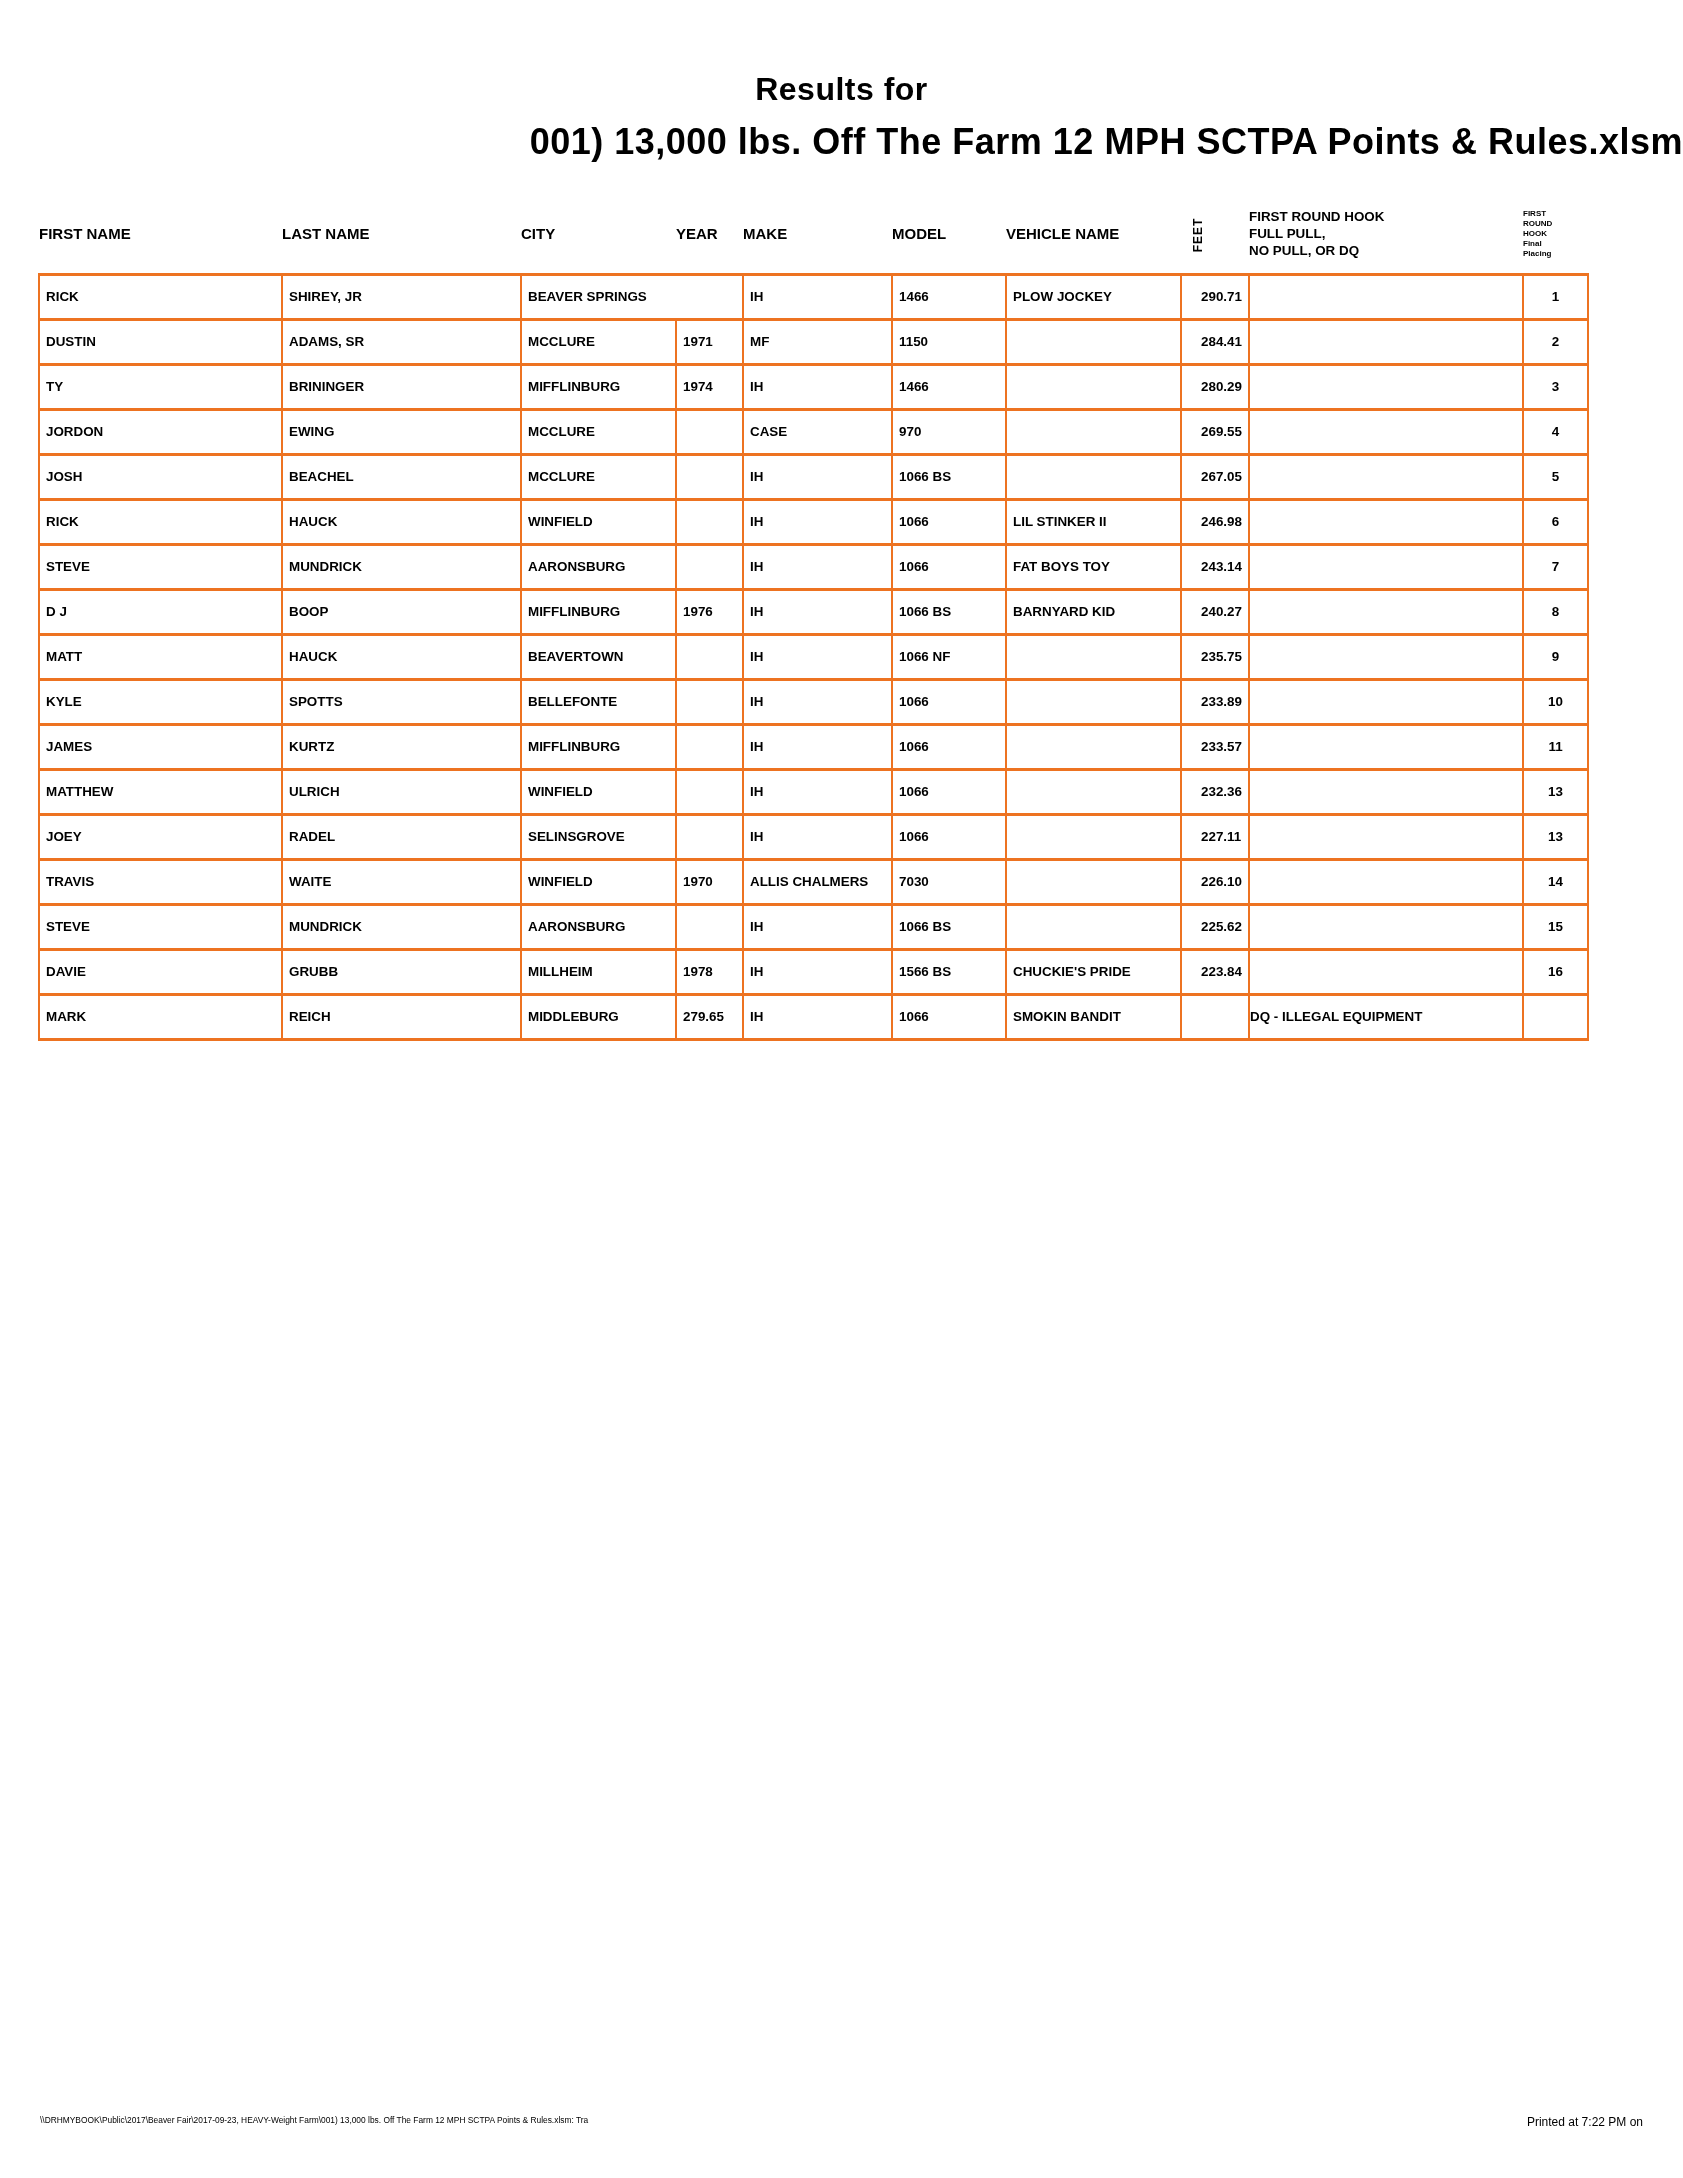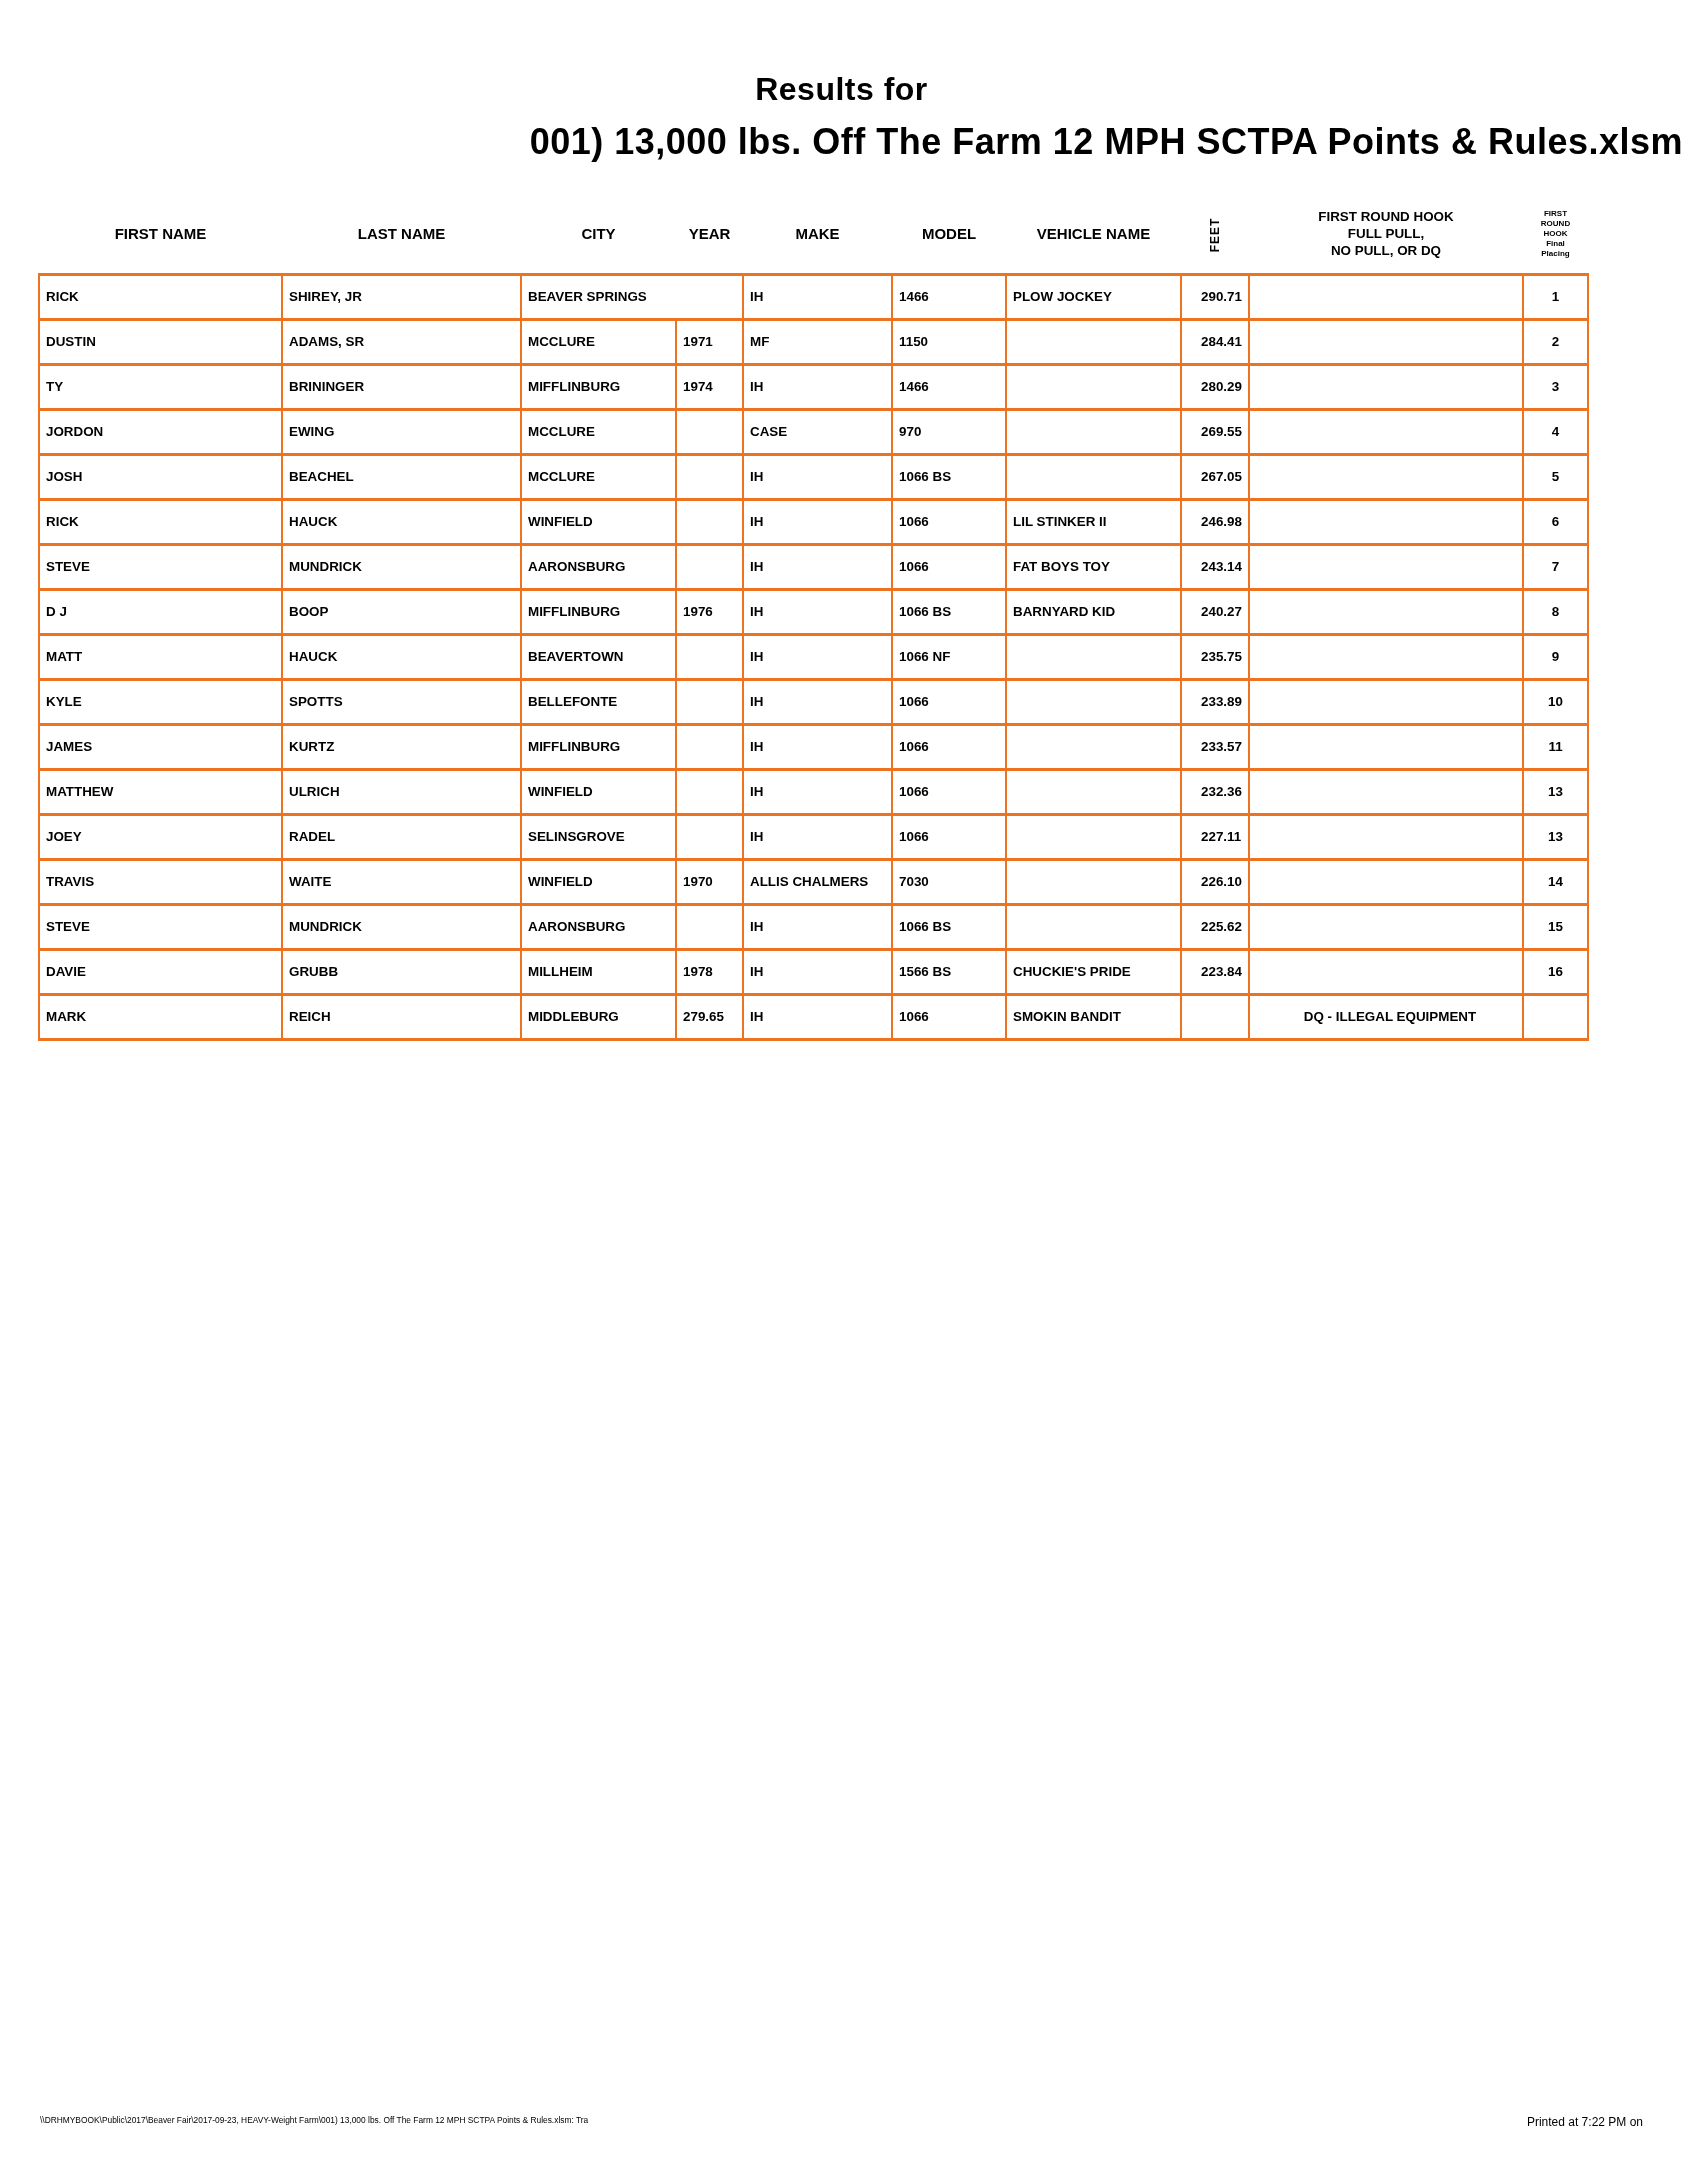--- a/index.html
+++ b/index.html
@@ -25,38 +25,38 @@
     position:absolute;left:38px;top:195px;
     width:1550px;
     border-collapse:collapse;
     table-layout:fixed;
   }
   table.results thead tr{height:79px;}
   table.results thead td{
     border:none;
     font-weight:bold;
     font-size:15px;
-    text-align:center;
+    text-align:left;
     vertical-align:middle;
     padding:0;
   }
   table.results tbody tr{height:45px;}
   table.results tbody td{
     border-style:solid;
     border-color:#ED7321;
     border-width:3px 2px;
     font-weight:bold;
     font-size:13.4px;
     vertical-align:middle;
     padding:0 0 0 6px;
     white-space:nowrap;
     overflow:visible;
   }
   table.results tbody td.c-feet{padding-left:19px;}
-  table.results tbody td.c-hook{text-align:center;padding-left:8px;}
+  table.results tbody td.c-hook{text-align:left;padding-left:0;}
   table.results tbody td.c-placing{text-align:center;padding-left:0;}
   .feet-rot{
     display:inline-block;
     transform:rotate(-90deg);
     transform-origin:center center;
     font-size:12px;
     font-weight:bold;
     letter-spacing:1px;
     white-space:nowrap;
   }

